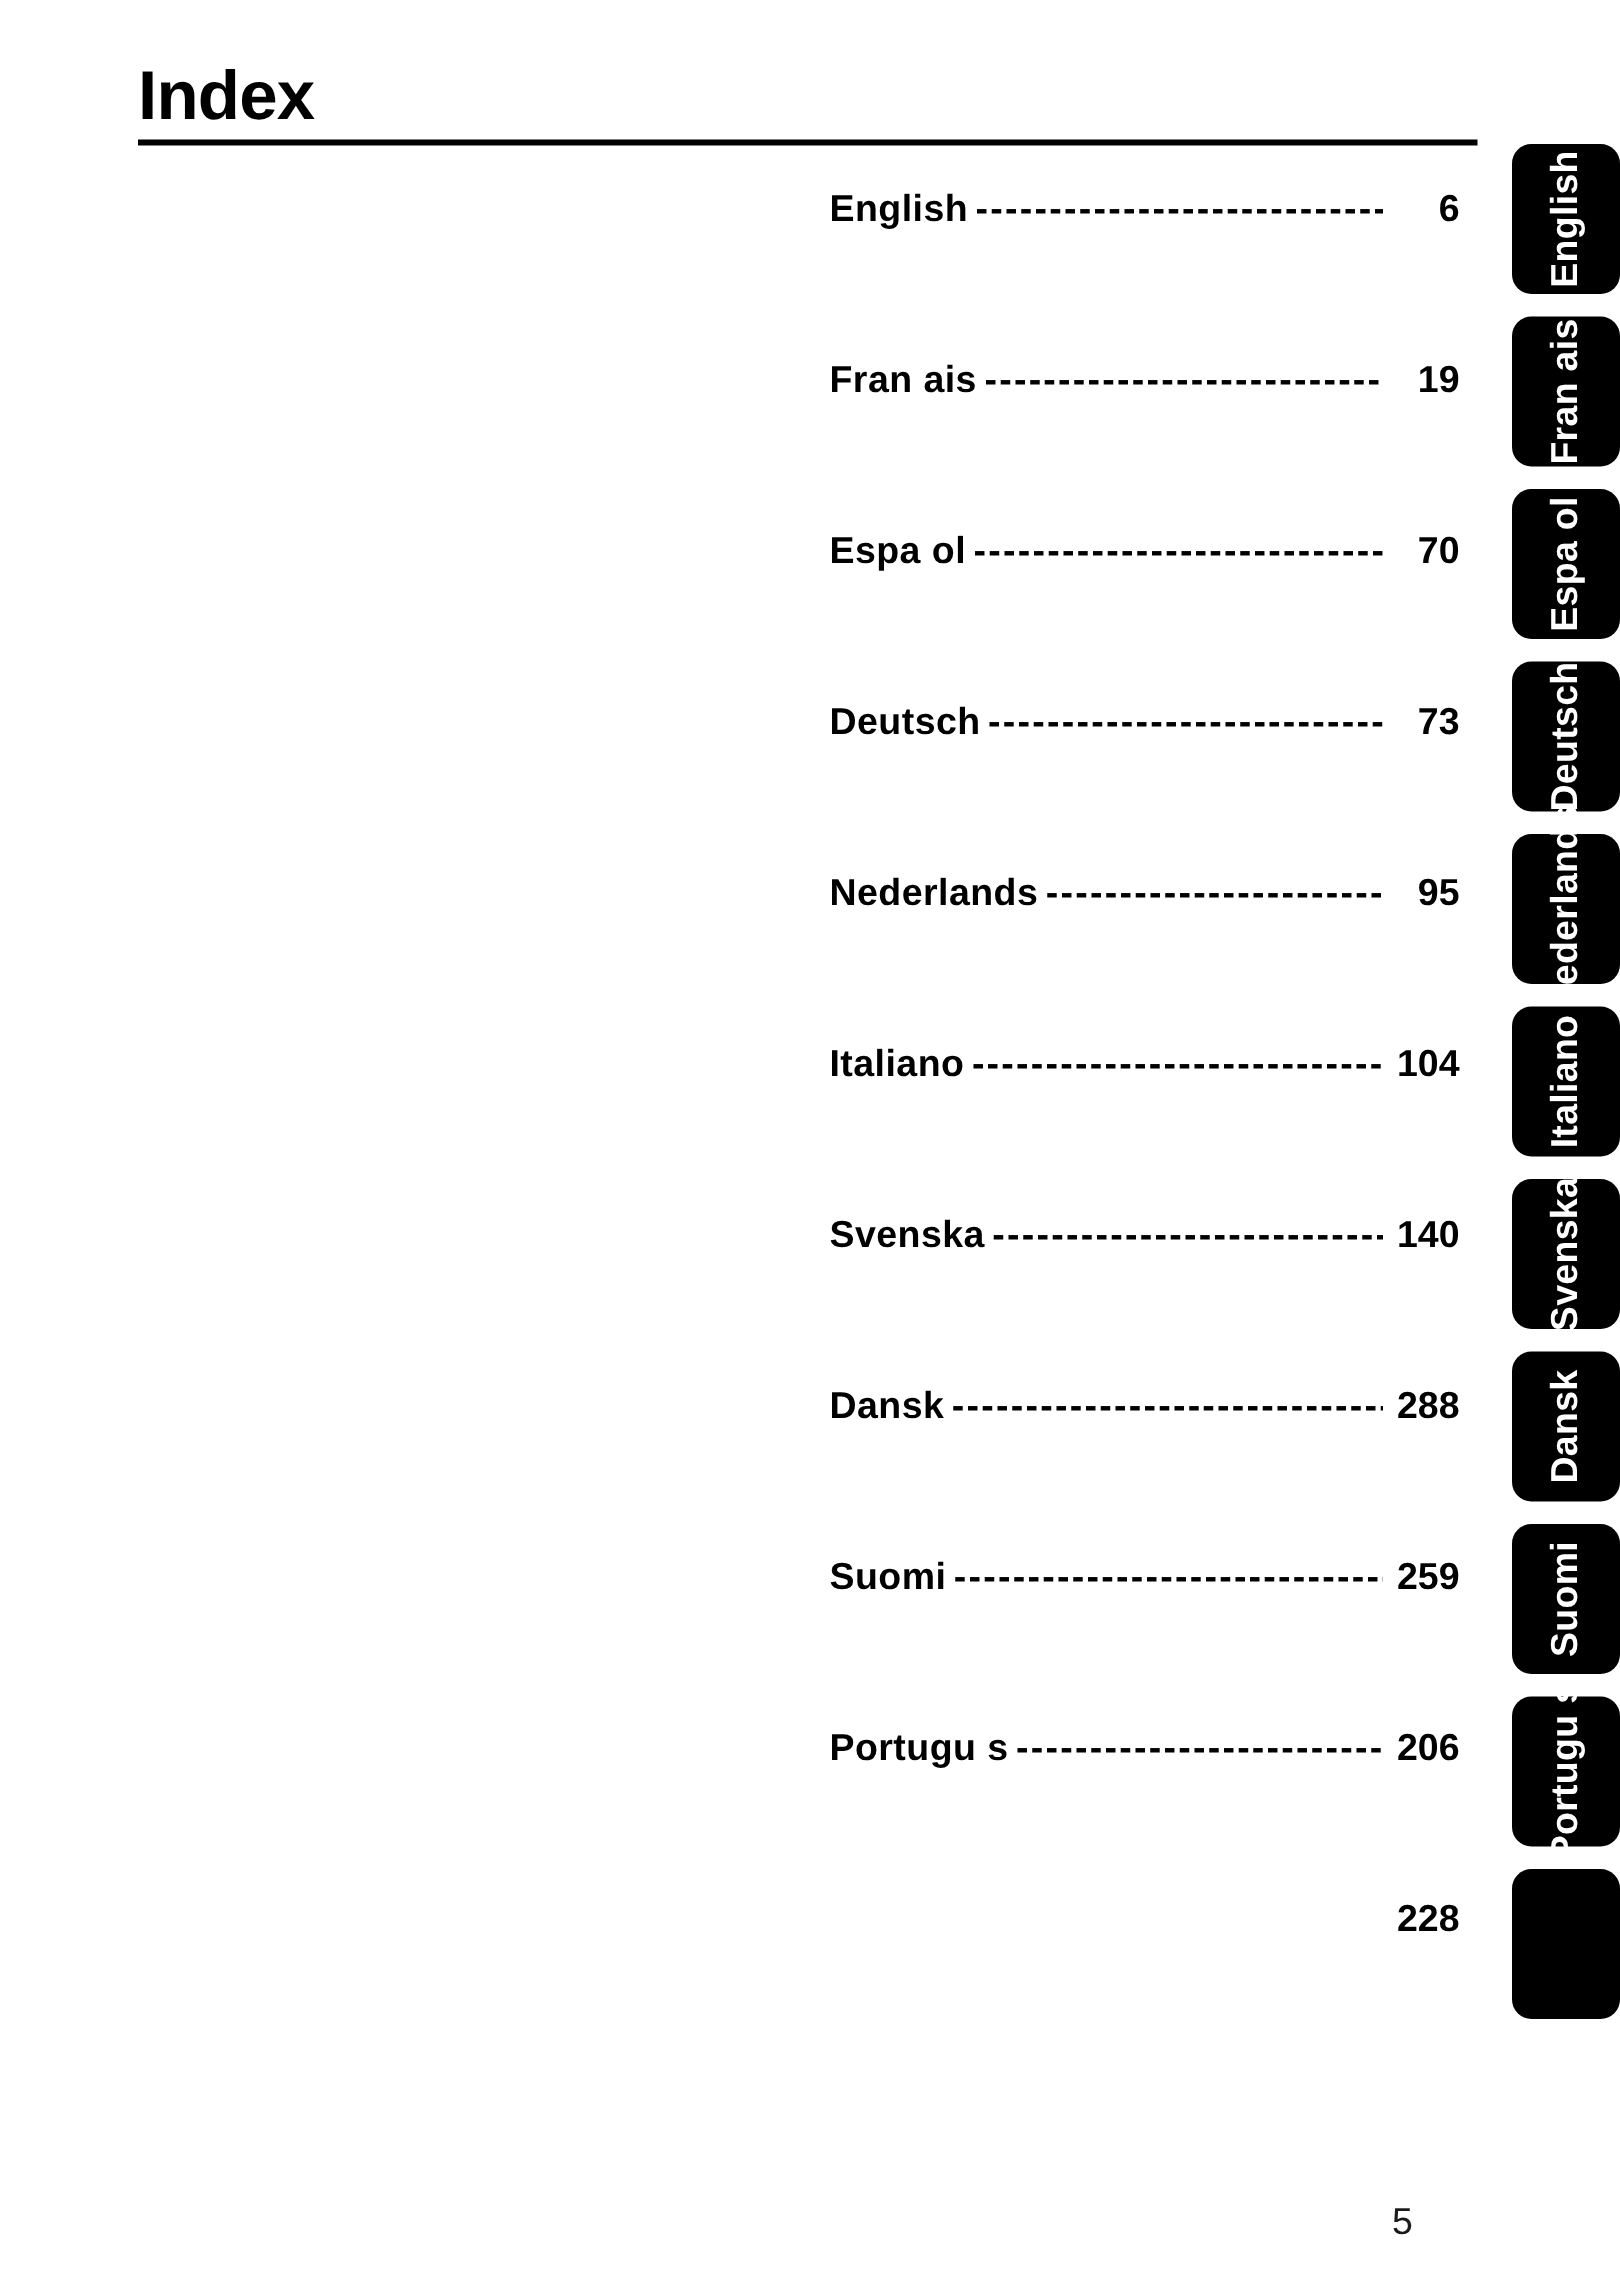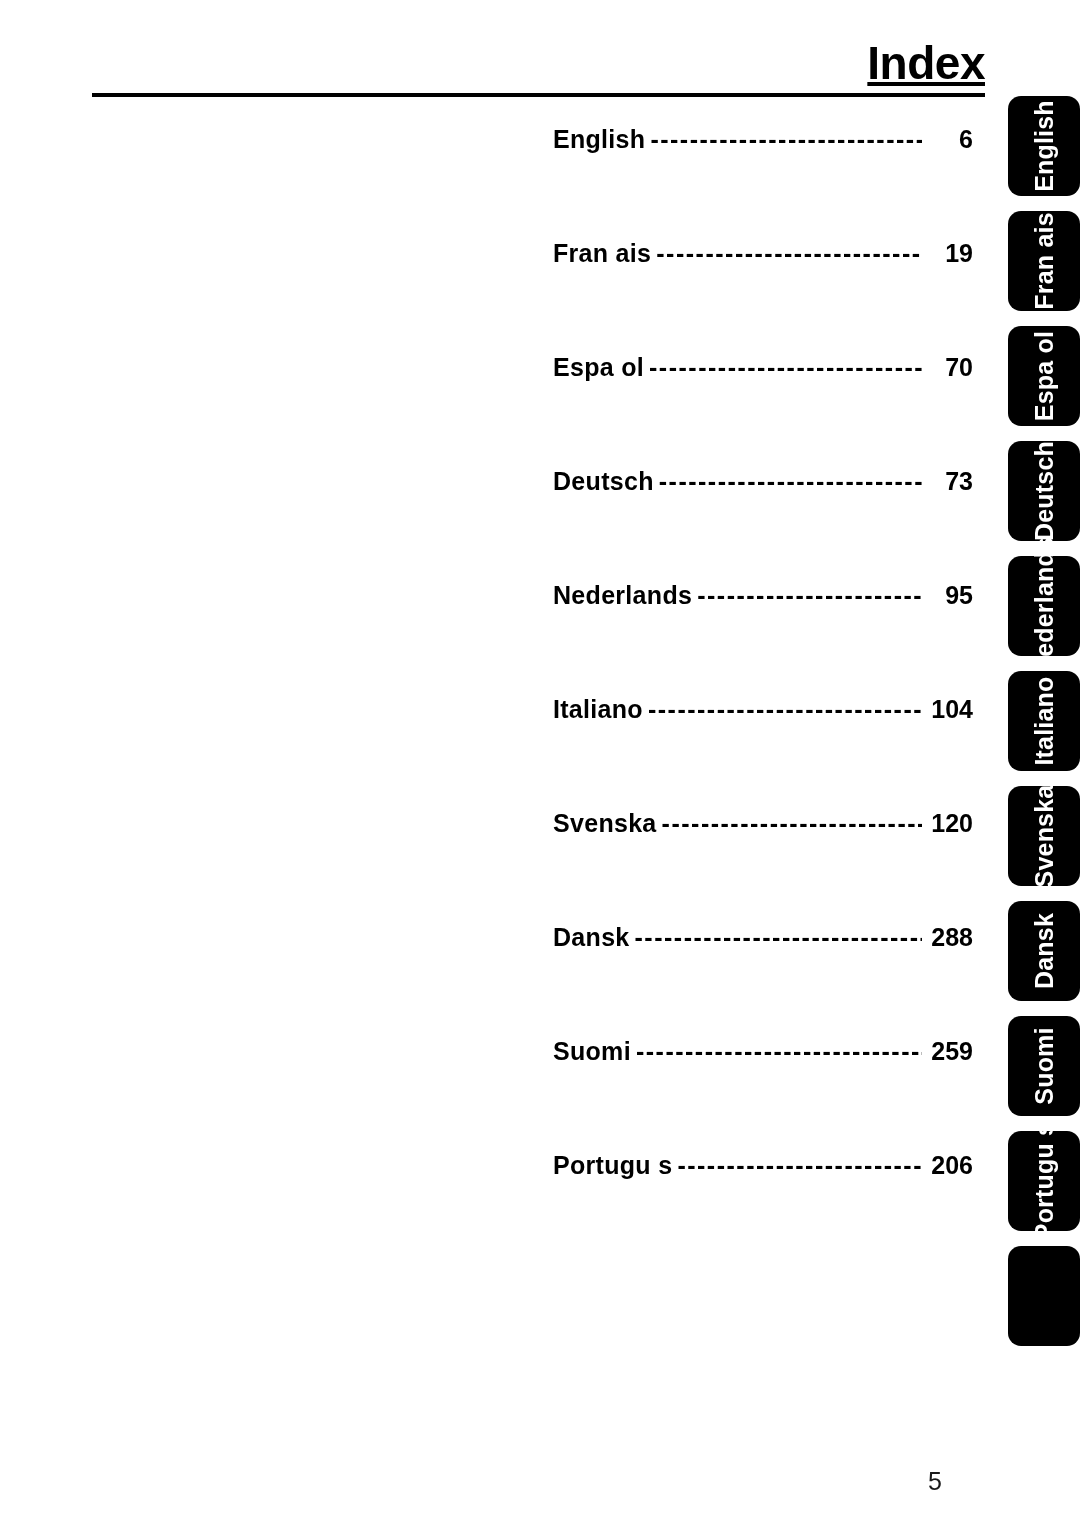--- a/index.html
+++ b/index.html
@@ -16,26 +16,25 @@
     color: #000000;
     -webkit-font-smoothing: antialiased;
   }
 
   
   #page-title {
     position: absolute;
     left: 92px;
     top: 36px;
     width: 893px;
-    text-align: right;
+    text-align: left;
     font-size: 46px;
     font-weight: bold;
     letter-spacing: -0.5px;
     line-height: 54px;
-    text-decoration: underline;
   }
   #title-rule {
     position: absolute;
     left: 92px;
     top: 93px;
     width: 893px;
     height: 4px;
     background: #000000;
   }
 
@@ -166,37 +165,42 @@
       <span class="entry-page">95</span>
     </div>
     <div class="index-row">
       <span class="entry-label">Italiano</span>
       <span class="entry-leader"></span>
       <span class="entry-page">104</span>
     </div>
     <div class="index-row">
       <span class="entry-label">Svenska</span>
       <span class="entry-leader"></span>
-      <span class="entry-page">120</span>
+      <span class="entry-page">140</span>
     </div>
     <div class="index-row">
       <span class="entry-label">Dansk</span>
       <span class="entry-leader"></span>
       <span class="entry-page">288</span>
     </div>
     <div class="index-row">
       <span class="entry-label">Suomi</span>
       <span class="entry-leader"></span>
       <span class="entry-page">259</span>
     </div>
     <div class="index-row">
       <span class="entry-label">Portugu s</span>
       <span class="entry-leader"></span>
       <span class="entry-page">206</span>
     </div>
+    <div class="index-row no-label">
+      <span class="entry-label"></span>
+      <span class="entry-leader"></span>
+      <span class="entry-page">228</span>
+    </div>
   </div>
 
 <div id="tab-strip">
     <div class="tab">
       <span class="tab-label">English</span>
     </div>
     <div class="tab">
       <span class="tab-label">Fran ais</span>
     </div>
     <div class="tab">

